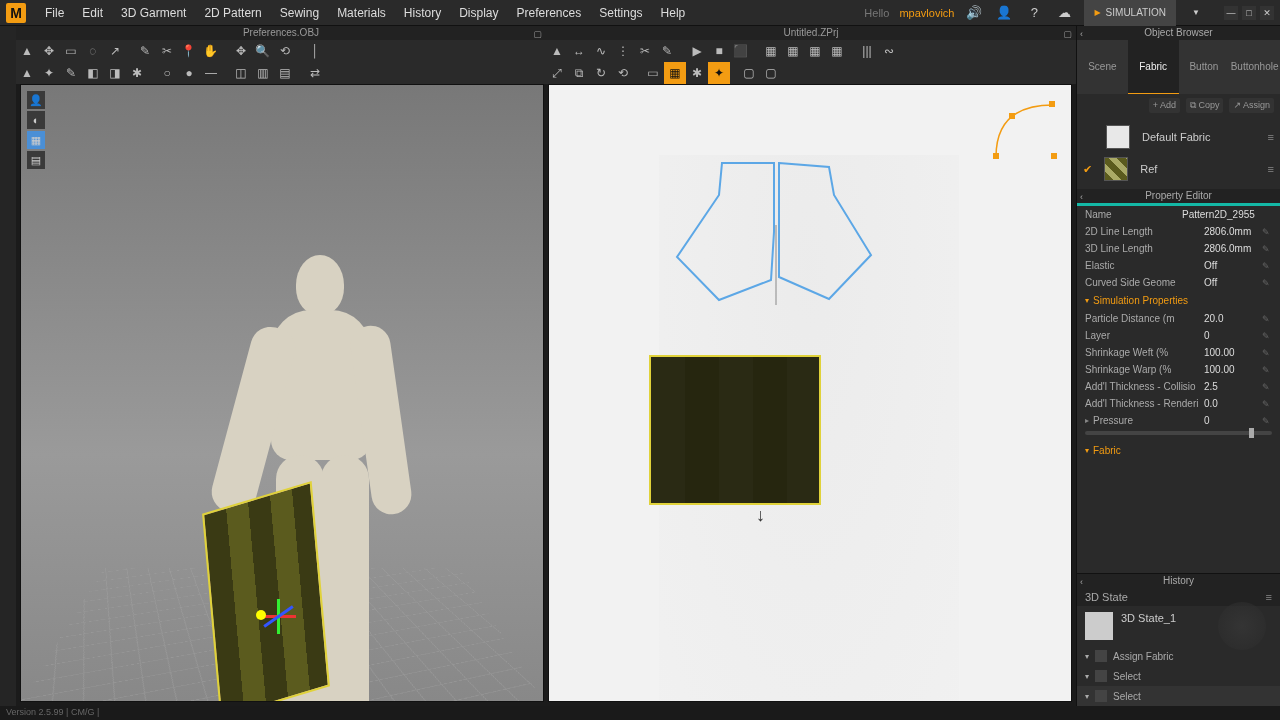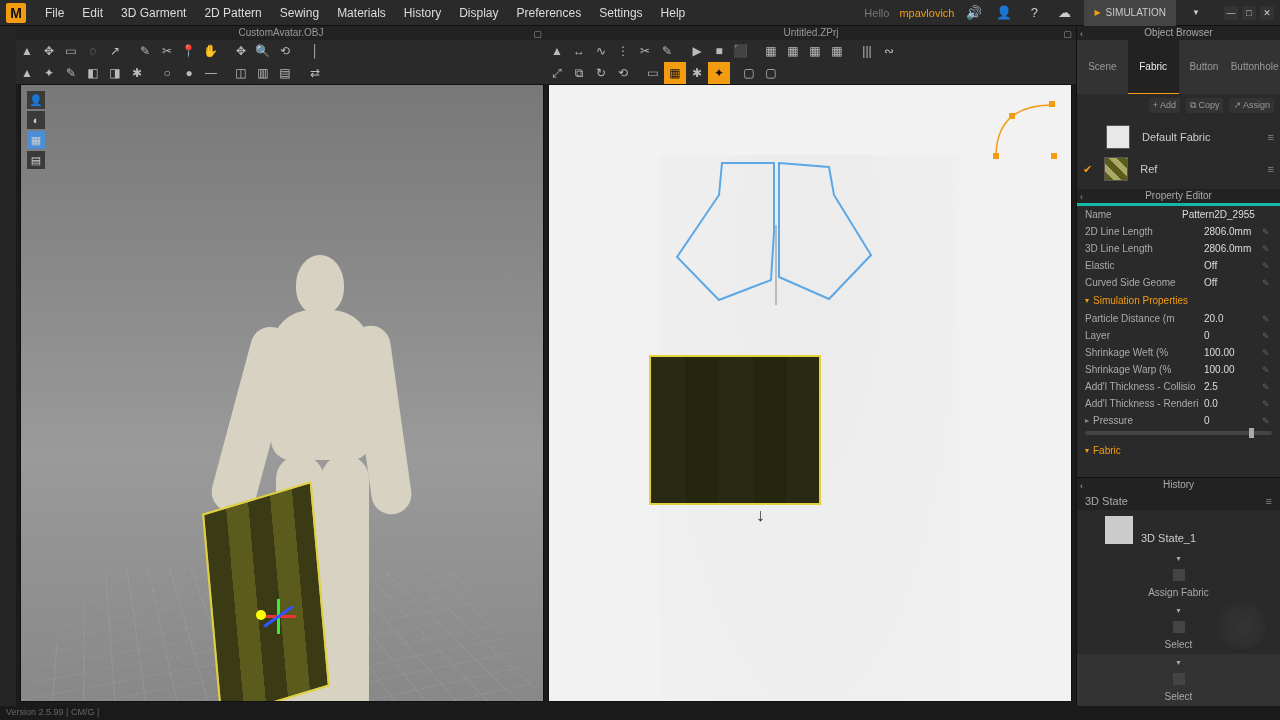--- a/index.html
+++ b/index.html
@@ -92,23 +92,23 @@
 .prop-row .k { flex:1; color:#aaa; white-space:nowrap; overflow:hidden; text-overflow:ellipsis; }
 .prop-row .v { width:58px; color:#ddd; text-align:left; }
 .prop-row .edit { width:10px; color:#666; font-size:9px; }
 .section-head { padding:4px 8px; color:#f39c12; font-size:10px; display:flex; align-items:center; gap:4px; }
 .section-head::before { content:"▾"; font-size:8px; }
 .slider-row{ padding:2px 8px 6px; }
 .slider { height:4px; background:#444; position:relative; border-radius:2px; }
 .slider .thumb { position:absolute; right:18px; top:-3px; width:5px; height:10px; background:#aaa; }
 
 .history { border-top:1px solid #111; }
-.state-row { display:flex; align-items:flex-end; gap:8px; padding:6px 8px;margin-left:20px; }
+.state-row { display:flex; align-items:flex-start; gap:8px; padding:6px 8px; }
 .state-sw { width:28px; height:28px; background:#ccc; }
-.hist-item { padding:4px 8px; display:flex; align-items:center; gap:6px; color:#aaa; font-size:10px;flex-direction:column; }
+.hist-item { padding:4px 8px; display:flex; align-items:center; gap:6px; color:#aaa; font-size:10px; }
 .hist-item::before { content:"▾"; font-size:8px; }
 .hist-icon { width:12px; height:12px; background:#444; }
 .bulb { position:absolute; right:14px; bottom:56px; width:48px; height:48px; border-radius:50%; background:radial-gradient(circle,#3b3b3b,#2a2a2a); opacity:.6; }
 
 .statusbar { position:absolute; bottom:0; left:0; right:0; height:14px; background:#1a1a1a; color:#666; font-size:9px; padding:1px 6px; }
 </style>
 </head>
 <body>
 
 <div class="menubar">
@@ -141,21 +141,21 @@
       <span>✕</span>
     </div>
   </div>
 </div>
 
 <div class="workspace">
   <div class="left-rail"></div>
 
   <div class="center">
     <div class="filebar">
-      <div class="filebar-seg"><span>CustomAvatar.OBJ</span><span class="close">▢</span></div>
+      <div class="filebar-seg"><span>Preferences.OBJ</span><span class="close">▢</span></div>
       <div class="filebar-seg"><span>Untitled.ZPrj</span><span class="close">▢</span></div>
     </div>
 
     <div class="toolbars">
       <div class="tb-group" style="flex:1">
         <span class="tb-btn">▲</span>
         <span class="tb-btn">✥</span>
         <span class="tb-btn">▭</span>
         <span class="tb-btn">◌</span>
         <span class="tb-btn">↗</span>

